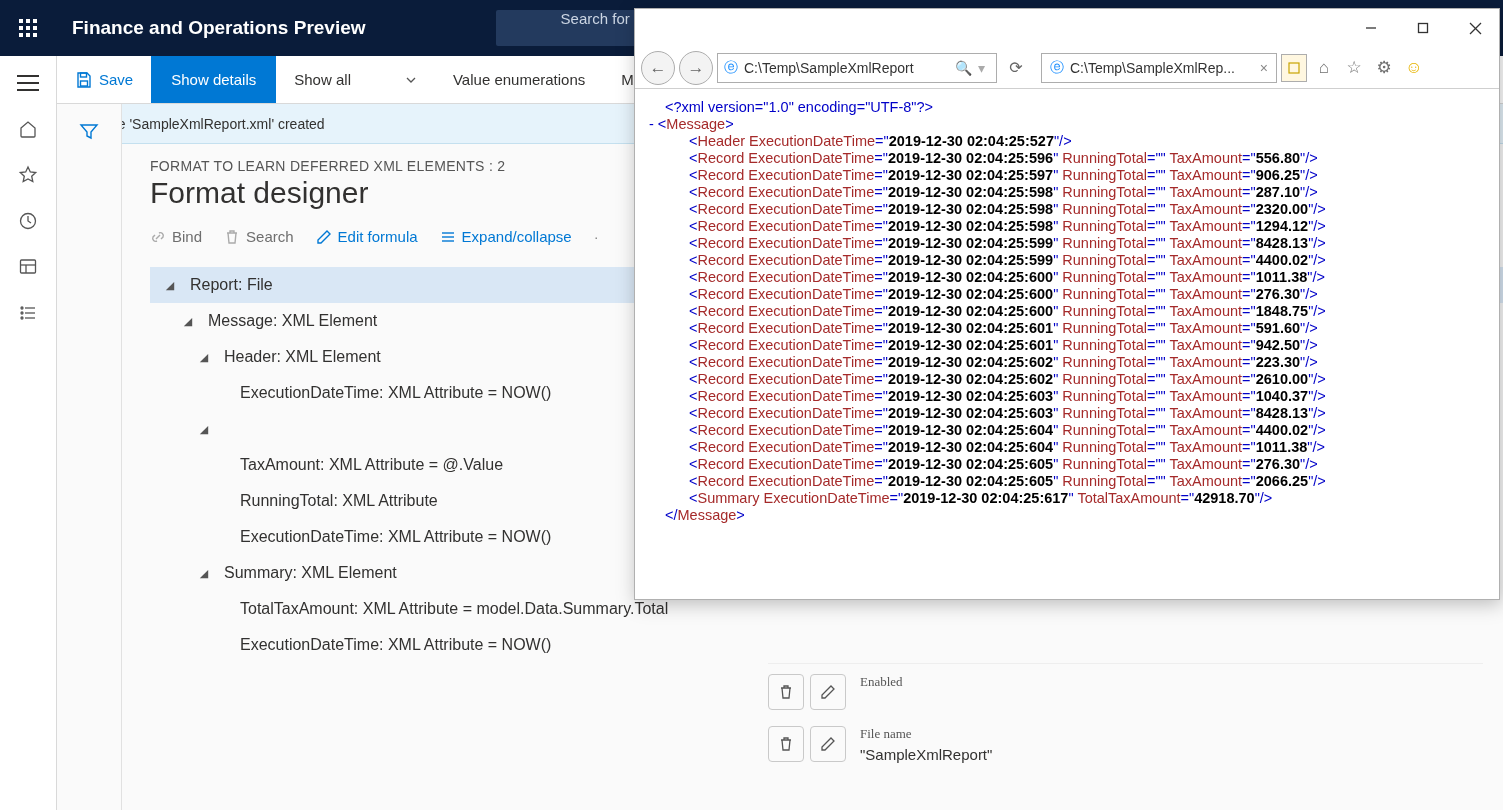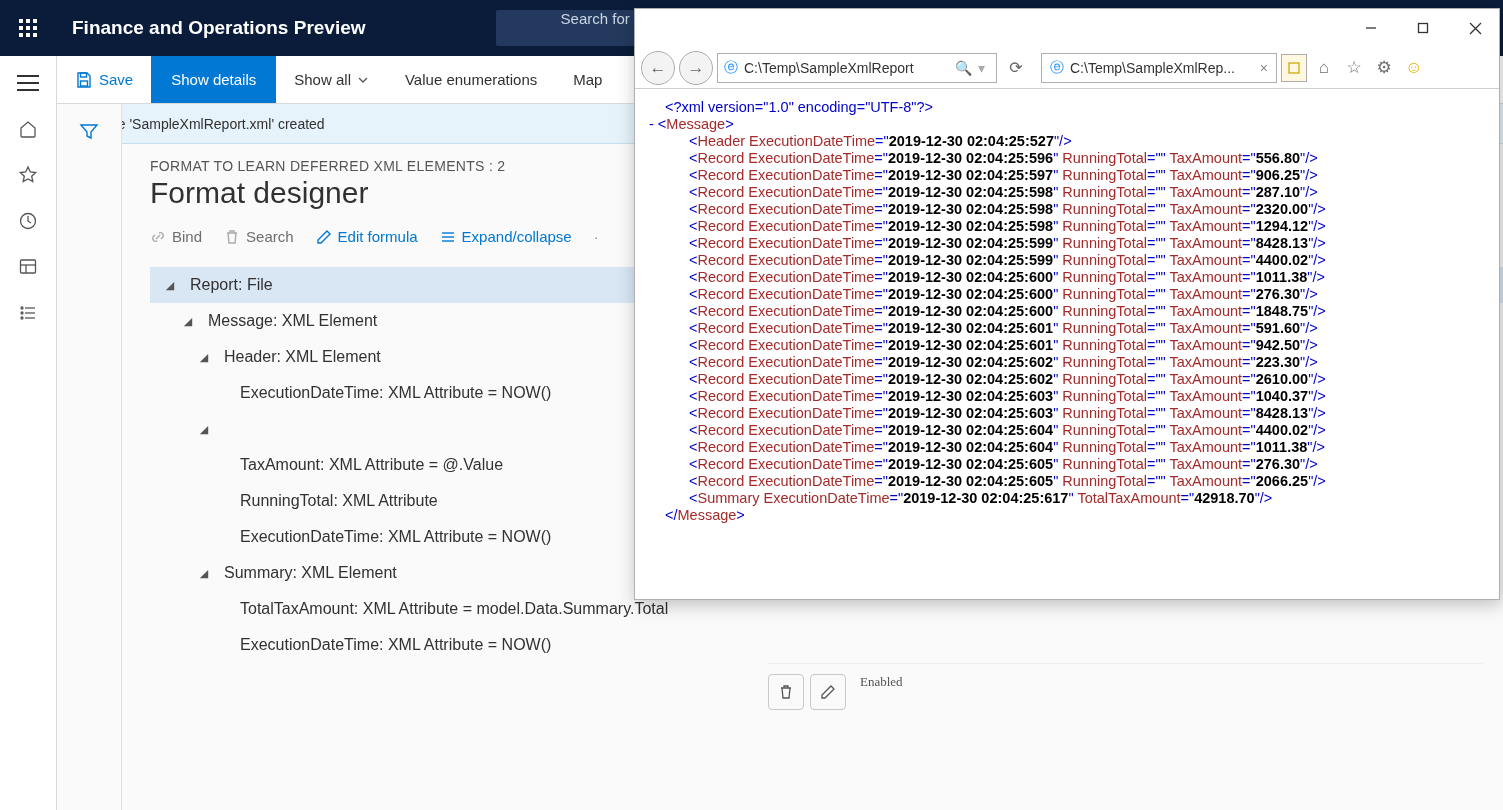--- a/index.html
+++ b/index.html
@@ -8,21 +8,21 @@
   .waffle { width:56px; height:56px; display:flex; align-items:center; justify-content:center; font-size:18px; }
   .app-title { font-size:19px; font-weight:600; padding-left:16px; }
   .search-box { margin-left:130px; background:#233a5e; height:36px; display:flex; align-items:flex-start; padding:0 12px; border-radius:2px; color:#cbd5e3; font-size:15px; width:150px; overflow:hidden; white-space:nowrap;gap:45px;}
   .search-box svg { margin-right:8px; }
   .action-bar { height:48px; background:#fff; border-bottom:1px solid #d9d9d9; display:flex; align-items:stretch; position:relative; }
   .hamburger-box{width:22px;height:16px;display:flex;flex-direction:column;justify-content:space-between;}
   .hamburger-box span{display:block;height:2px;background:#323130;}
   .save-btn { display:flex; align-items:center; padding:0 18px; color:#0078d4; font-size:15px; }
   .save-btn svg { margin-right:6px; }
   .show-details { background:#0078d4; color:#fff; display:flex; align-items:center; padding:0 20px; font-size:15px; }
-  .menu-item { display:flex; align-items:center; padding:0 18px; color:#323130; font-size:15px; }
+  .menu-item { display:flex; align-items:center; padding:0 18px; color:#323130; font-size:15px;gap:48px; }
   .menu-item svg { margin-left:6px; }
   .left-nav { position:absolute; left:0; top:56px; width:57px; bottom:0; background:#fff; border-right:1px solid #d9d9d9; display:flex; flex-direction:column; align-items:center; padding-top:4px;}
   .left-nav-item { width:56px; height:46px; display:flex; align-items:center; justify-content:center; color:#555; }
   .filter-col { position:absolute; left:57px; top:104px; width:65px; bottom:0; border-right:1px solid #e1e1e1; background:#fafafa; display:flex; justify-content:center; padding-top:18px;}
   .info-bar { position:absolute; left:57px; top:104px; right:0; height:40px; background:#e6f3fb; display:flex; align-items:center; padding-left:18px; color:#323130; font-size:14px; border-bottom:1px solid #c4e0ef;}
   .info-bar svg { margin-right:10px; }
   .main-content { position:absolute; left:122px; top:144px; right:0; bottom:0; background:#fafafa; padding:14px 0 0 28px; overflow:hidden;}
   .subtitle { font-size:14px; color:#555; letter-spacing:.3px; }
   .page-heading { font-size:30px; color:#323130; margin-top:2px; font-weight:400;}
   .format-toolbar { display:flex; align-items:center; gap:22px; margin-top:18px; color:#6e6e6e; font-size:15px;}
@@ -262,20 +262,38 @@
       <div class="icon-box">
           <svg width="16" height="16" viewBox="0 0 16 16" fill="none" stroke="#555" stroke-width="1.3">
             <path d="M11 2l3 3L5 14H2v-3z"></path>
           </svg>
         </div>
     </div>
     <div class="prop-field">
         <div class="prop-label">Enabled</div>
       </div>
   </div>
+  <div class="prop-row">
+    <div class="prop-btns">
+      <div class="icon-box">
+          <svg width="16" height="16" viewBox="0 0 16 16" fill="none" stroke="#555" stroke-width="1.3">
+            <path d="M3 4h10M6 4V2h4v2M4 4l1 10h6l1-10"></path>
+          </svg>
+        </div>
+      <div class="icon-box">
+          <svg width="16" height="16" viewBox="0 0 16 16" fill="none" stroke="#555" stroke-width="1.3">
+            <path d="M11 2l3 3L5 14H2v-3z"></path>
+          </svg>
+        </div>
+    </div>
+    <div class="prop-field">
+      <div class="prop-label">File name</div>
+      <div class="prop-val">"SampleXmlReport"</div>
+    </div>
+  </div>
 </div>
 
 <div class="ie-window">
   <div class="ie-titlebar">
     <div class="ctrl">
         <svg width="12" height="12" viewBox="0 0 12 12">
           <line x1="1" y1="6" x2="11" y2="6" stroke="#333" stroke-width="1.3"></line>
         </svg>
       </div>
     <div class="ctrl">

